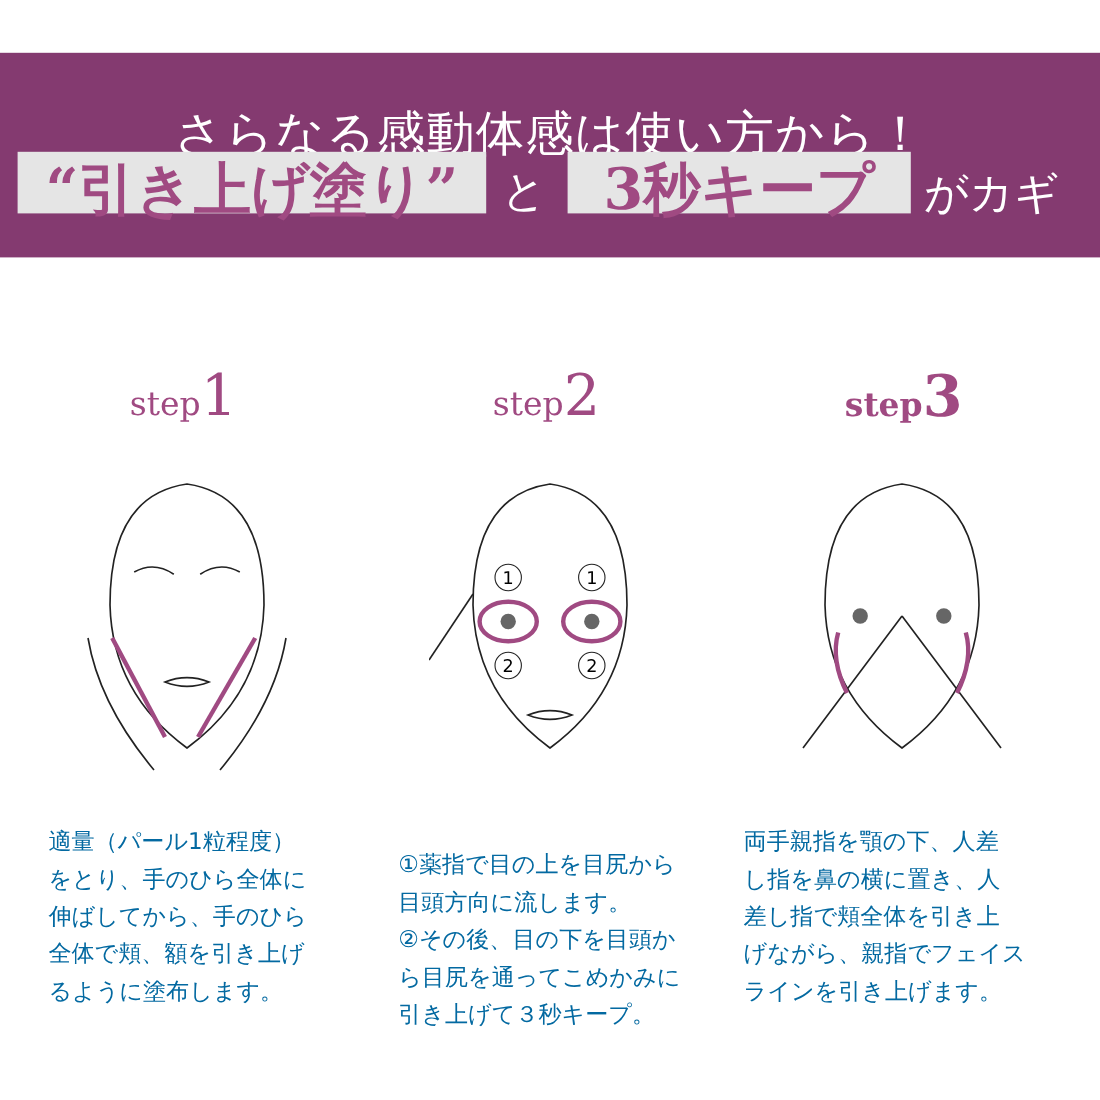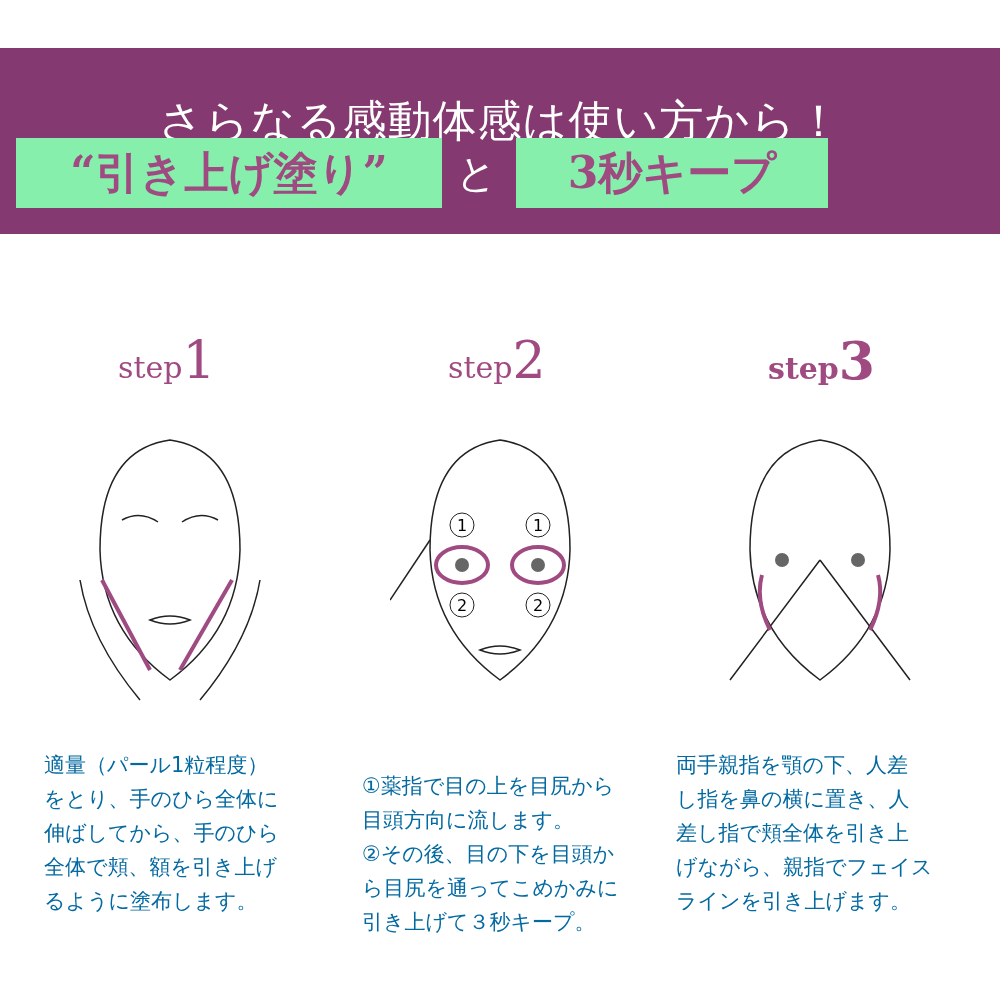--- a/index.html
+++ b/index.html
@@ -1,39 +1,40 @@
 <!DOCTYPE html>
 <html><head>
 <meta charset="utf-8">
 <style>
   html, body { margin: 0; padding: 0; }
   body { width: 1000px; height: 1000px; background: #ffffff; position: relative; overflow: hidden; font-family: "DejaVu Sans", sans-serif; }
   .banner { position: absolute; left: 0; top: 48px; width: 1000px; height: 186px; background: #843a70; }
   .headline { position: absolute; left: 0; top: 92px; width: 1000px; text-align: center; color: #ffffff; font-family: "DejaVu Serif", serif; font-size: 44px; letter-spacing: 1px; }
   .row2 { position: absolute; top: 138px; left: 0; width: 1000px; height: 72px; }
-  .box { position: absolute; background: #86efac; color: #a04a82; font-family: "DejaVu Serif", serif; font-weight: bold; font-size: 44px; line-height: 70px; height: 70px; text-align: center; }
+  .box { position: absolute; background: #e5e5e5; color: #a04a82; font-family: "DejaVu Serif", serif; font-weight: bold; font-size: 52px; line-height: 70px; height: 56px; text-align: center; }
   .box1 { left: 16px; width: 426px; top: 0; }
   .box2 { left: 516px; width: 312px; top: 0; }
   .to { position: absolute; left: 456px; top: 8px; color: #fff; font-family: "DejaVu Serif", serif; font-size: 40px; }
   .gakagi { position: absolute; left: 840px; top: 10px; color: #fff; font-family: "DejaVu Serif", serif; font-size: 40px; }
   .step { position: absolute; top: 330px; color: #a04a82; font-family: "DejaVu Serif", serif; }
   .step .word { font-size: 30px; text-align: center; }
   .step .num { font-size: 52px; }
   .face { position: absolute; top: 430px; width: 220px; height: 280px; }
   .desc { position: absolute; top: 748px; width: 300px; font-size: 21px; line-height: 34px; color: #0369a1; white-space: pre-line; }
 </style>
 </head>
 <body>
 
 <div class="banner"></div>
 <div class="headline">さらなる感動体感は使い方から！</div>
 <div class="row2">
   <div class="box box1">“引き上げ塗り”</div>
   <div class="to">と</div>
   <div class="box box2">3秒キープ</div>
+  <div class="gakagi">がカギ</div>
 </div>
 
 <div class="step" style="left:118px;">
   <span class="word">step</span><span class="num">1</span>
 </div>
 <svg class="face" style="left:60px;" viewBox="0 0 220 280">
   <path d="M40 120 Q40 20 110 10 Q180 20 180 120 Q178 200 110 250 Q42 200 40 120Z" fill="none" stroke="#222" stroke-width="1.5"></path>
   <path d="M62 90 Q80 80 98 92 M122 92 Q140 80 158 90" fill="none" stroke="#222" stroke-width="1.5"></path>
   <path d="M90 190 Q110 182 130 190 Q110 198 90 190Z" fill="none" stroke="#222" stroke-width="1.5"></path>
   <path d="M20 150 Q30 210 80 270 M200 150 Q190 210 140 270" fill="none" stroke="#222" stroke-width="1.5"></path>

